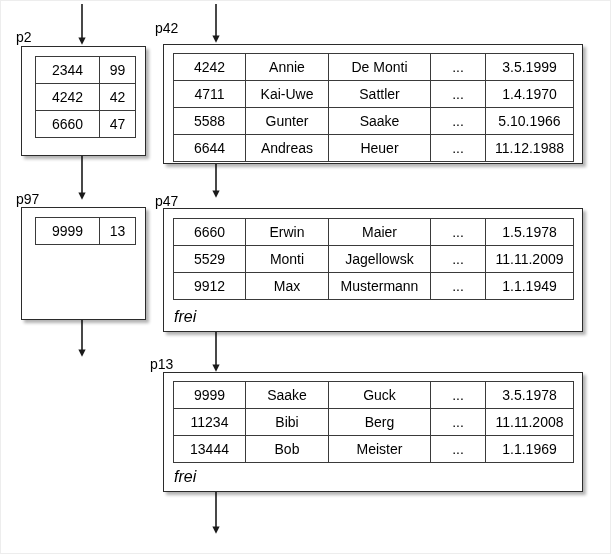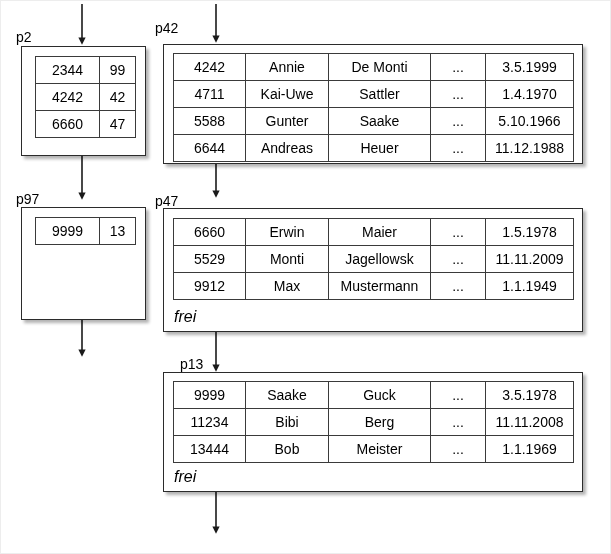--- a/index.html
+++ b/index.html
@@ -208,21 +208,21 @@
         <td>9912</td>
         <td>Max</td>
         <td>Mustermann</td>
         <td>...</td>
         <td>1.1.1949</td>
       </tr>
     </tbody>
   </table>
   <div class="frei" style="left:174px; top:308px;">frei</div>
 
-  <div class="node-label" style="left:168px; top:356px;padding-left:12px;">p13</div>
+  <div class="node-label" style="left:138px; top:356px;padding-left:12px;">p13</div>
   <div class="page-box" style="left:163px; top:372px; width:420px; height:120px;"></div>
   <table class="ptable" style="left:173px; top:381px; width:400px;">
     <colgroup>
       <col style="width:72px;">
         <col style="width:83px;">
         <col style="width:102px;">
         <col style="width:55px;">
         <col style="width:88px;">
     </colgroup>
     <tbody>

